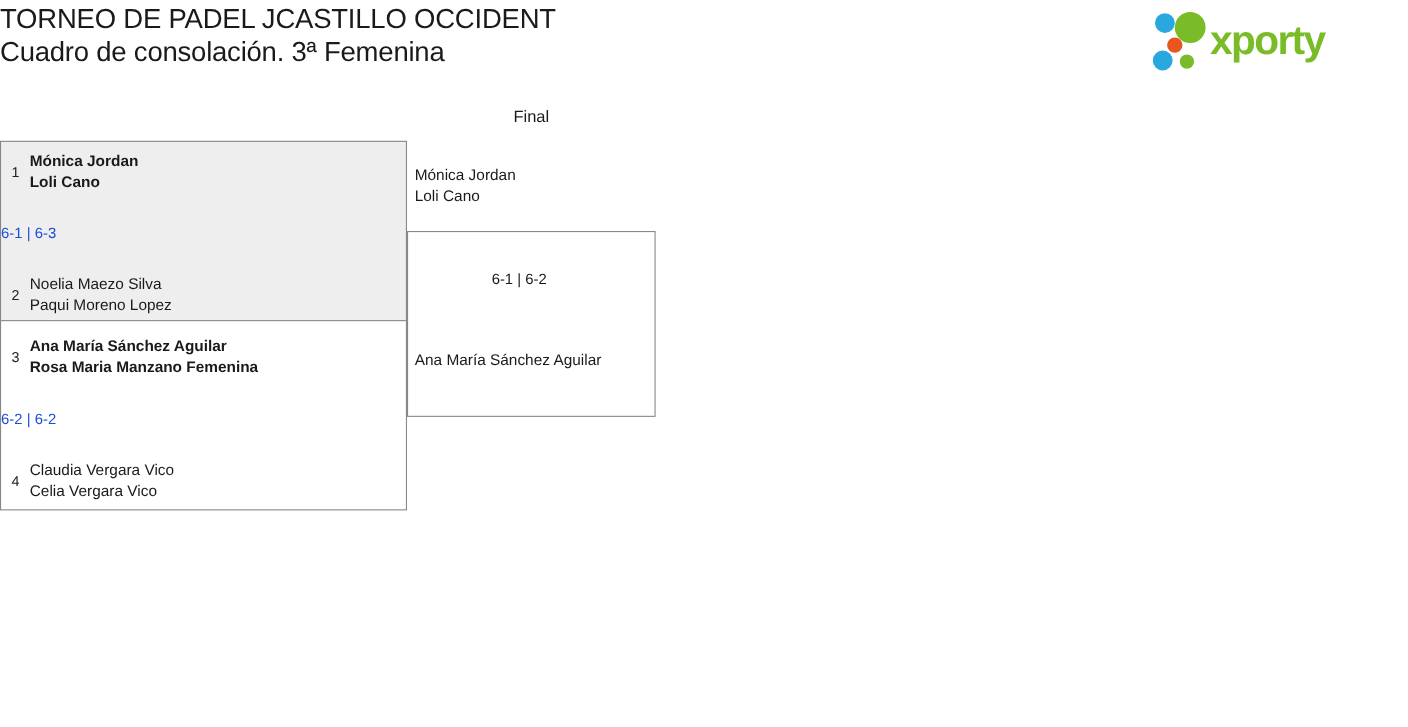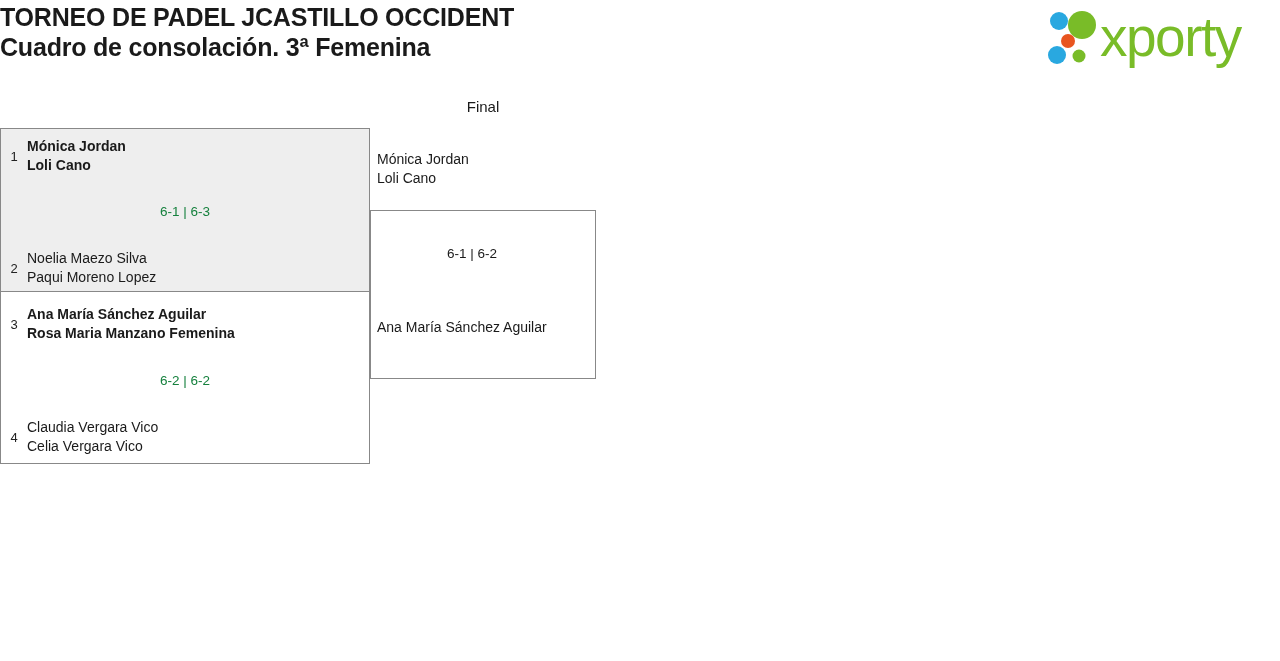--- a/index.html
+++ b/index.html
@@ -18,43 +18,43 @@
   
   .header {
     position: absolute;
     left: 0; top: 0;
     width: 1280px;
     padding: 0;
   }
   .title-block {
     position: absolute;
     left: 0; top: 2px;
-    font-weight: bold;
+    font-weight: normal;
     font-size: 25px;
     line-height: 30px;
     letter-spacing: -0.2px;
     white-space: nowrap;
   }
   .title-line { display: block; }
 
   
   .logo {
     position: absolute;
     right: 8px;
     top: 8px;
     width: 224px;
     height: 58px;
   }
   .logo-dots { position: absolute; left: 0; top: 2px; width: 56px; height: 56px; }
   .logo-text {
     position: absolute;
     left: 52px;
     top: 4px;
-    font-size: 55px;
-    font-weight: normal;
+    font-size: 37px;
+    font-weight: bold;
     color: #79bc28;
     letter-spacing: -1.5px;
     line-height: 50px;
   }
 
   
   .round-header {
     position: absolute;
     font-size: 15px;
     font-weight: normal;
@@ -96,23 +96,23 @@
     color: #1a1a1a;
     white-space: nowrap;
     overflow: hidden;
   }
   .names.winner { font-weight: bold; }
   .name-line { display: block; }
 
   .score {
     position: absolute;
     width: 100%;
-    text-align: center;
+    text-align: left;
     font-size: 13.5px;
-    color: #15803d;
+    color: #1d4ed8;
   }
 
   
   .m1 .team-top { left: 0; top: 8px; }
   .m1 .score    { top: 75px; }
   .m1 .team-bot { left: 0; top: 120px; }
 
   .m2 .team-top { left: 0; top: 13px; }
   .m2 .score    { top: 81px; }
   .m2 .team-bot { left: 0; top: 126px; }

